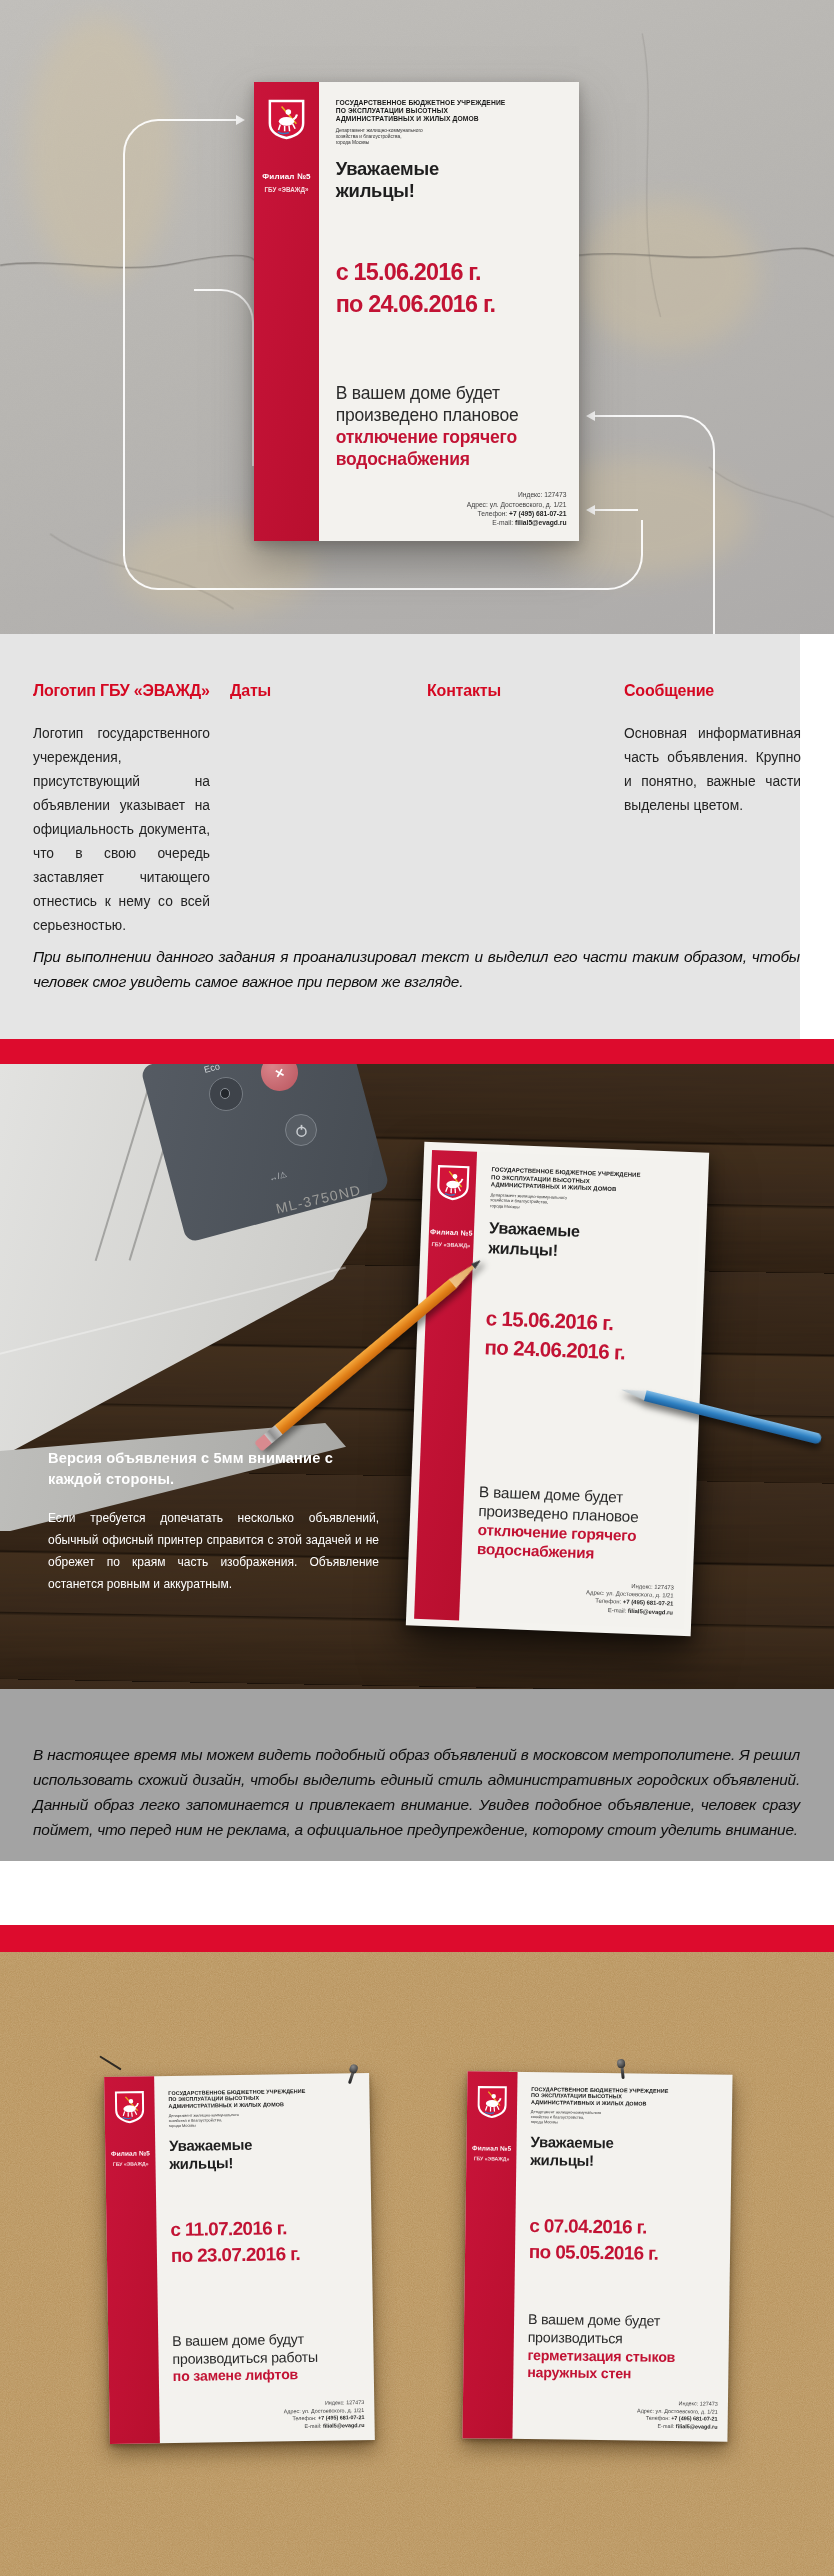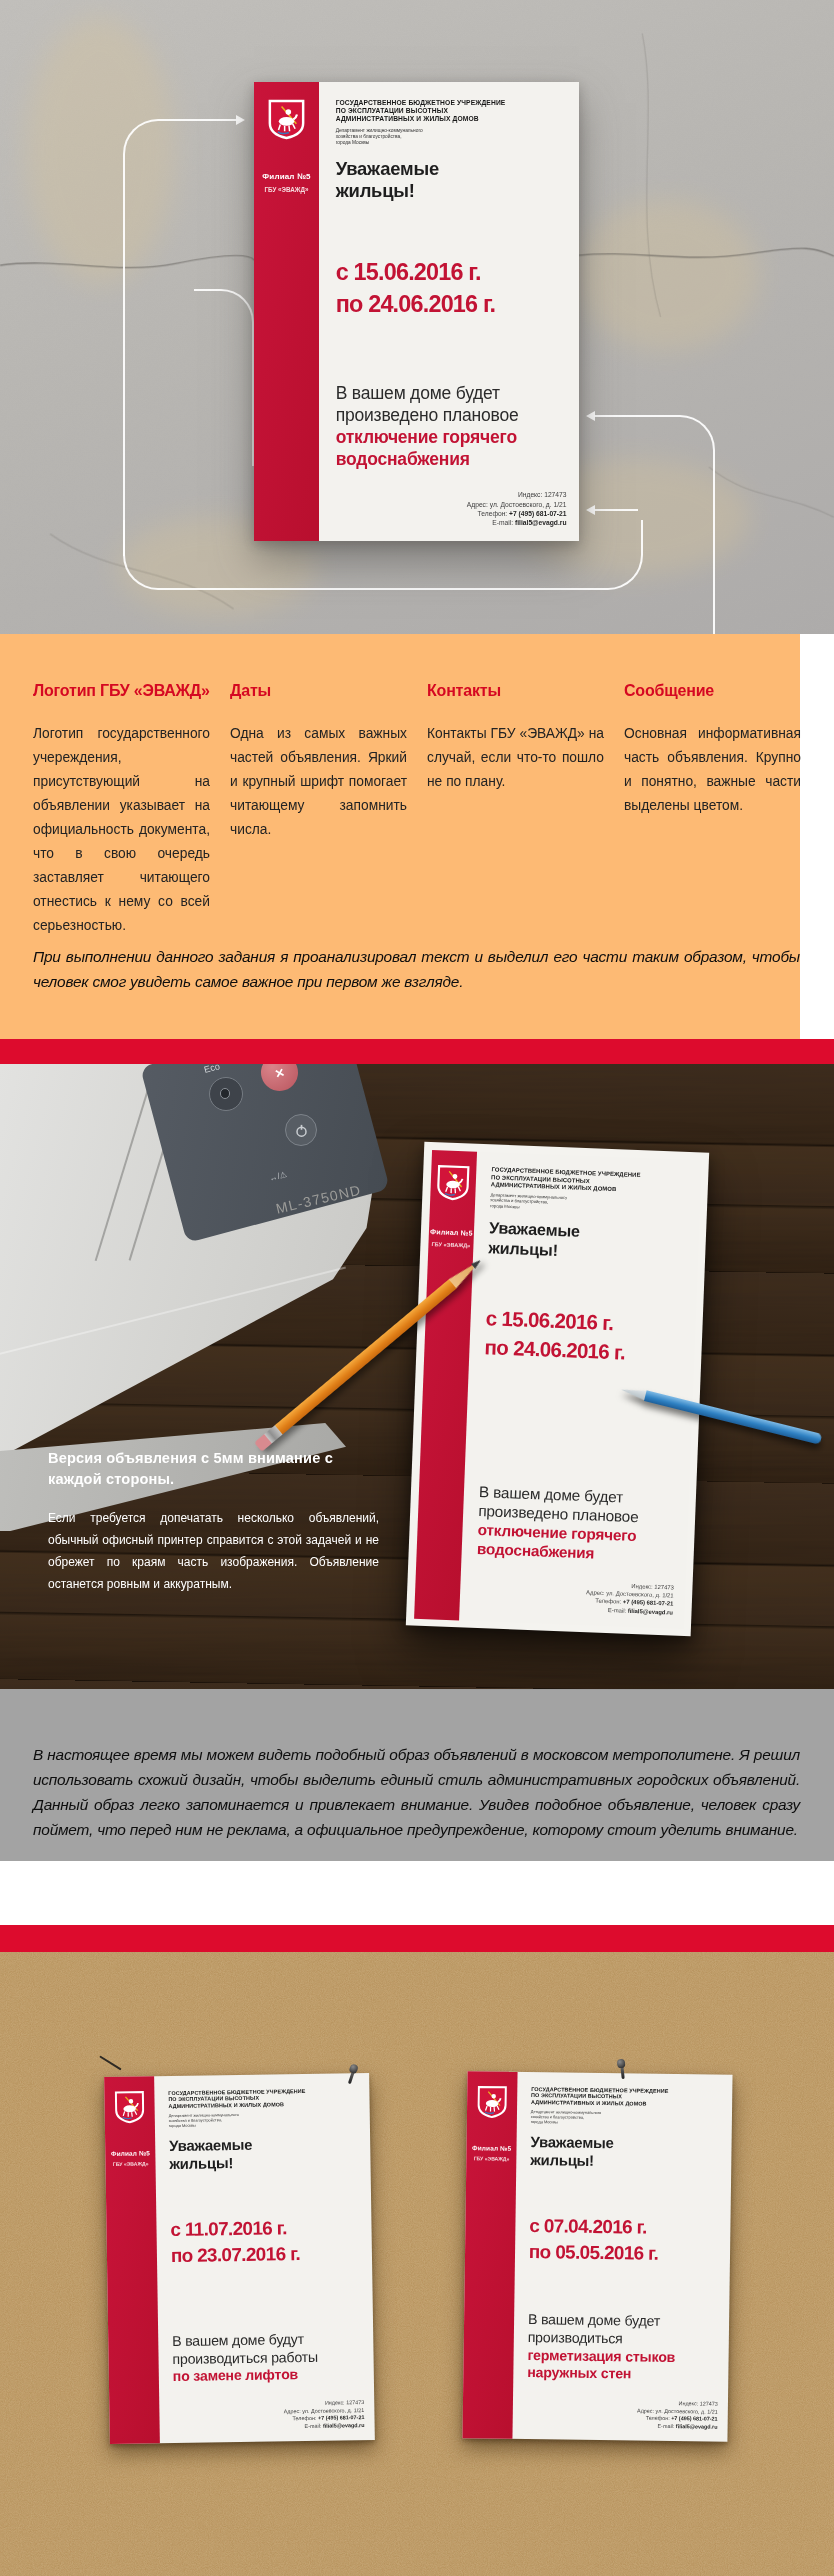--- a/index.html
+++ b/index.html
@@ -4,21 +4,21 @@
 <style>
   html,body{margin:0;padding:0;background:#ffffff;}
   #page{position:relative;width:834px;height:2576px;overflow:hidden;
         font-family:"Liberation Sans","DejaVu Sans",sans-serif;background:#fff;}
   .abs{position:absolute;padding-left:20px;}
   svg.tex{position:absolute;left:0;top:0;display:block;}
 
   
   #sec-concrete{left:0;top:0;width:834px;height:634px;overflow:hidden;
     background:linear-gradient(160deg,#c3c1bd 0%,#b9b7b3 45%,#aeacab 100%);}
-  #sec-cols{left:0;top:634px;width:780px;height:405px;background:#fdba74;}
+  #sec-cols{left:0;top:634px;width:780px;height:405px;background:#e5e5e5;}
   #div1{left:0;top:1039px;width:834px;height:25px;background:#dd0b2d;}
   #sec-wood{left:0;top:1064px;width:834px;height:626px;overflow:hidden;
     background:repeating-linear-gradient(181deg,
       #3b2b1e 0px,#2f2115 80px,#140d08 82px,#412f1e 84px,#35261a 142px,
       #17100a 143px,#3d2c1d 146px,#2a1d12 209px,#120b06 210px);}
   #sec-par2{left:0;top:1689px;width:834px;height:172px;background:#a3a3a3;}
   #div2{left:0;top:1925px;width:834px;height:27px;background:#dd0b2d;}
   #sec-cork{left:0;top:1952px;width:834px;height:624px;overflow:hidden;background:#b7905a;}
 
   
@@ -223,25 +223,23 @@
   </div>
 
   <div class="abs" id="sec-cols">
     <div id="cols-grid">
       <div>
         <div class="col-title">Логотип ГБУ «ЭВАЖД»</div>
         <div class="col-body">Логотип государственного учереждения, присутствующий на объявлении указывает на официальность документа, что в свою очередь заставляет читающего отнестись к нему со всей серьезностью.</div>
       </div>
       <div>
         <div class="col-title">Даты</div>
-        <div class="col-body">Одна из самых важных частей объявления. Яркий и крупный шрифт помогает читающему запомнить числа.</div>
       </div>
       <div>
         <div class="col-title">Контакты</div>
-        <div class="col-body">Контакты ГБУ «ЭВАЖД» на случай, если что-то пошло не по плану.</div>
       </div>
       <div>
         <div class="col-title">Сообщение</div>
         <div class="col-body">Основная информативная часть объявления. Крупно и понятно, важные части выделены цветом.</div>
       </div>
     </div>
     <div class="para" style="top:310px;">При выполнении данного задания я проанализировал текст и выделил его части таким образом, чтобы человек смог увидеть самое важное при первом же взгляде.</div>
   </div>
 
   <div class="abs" id="div1"></div>

